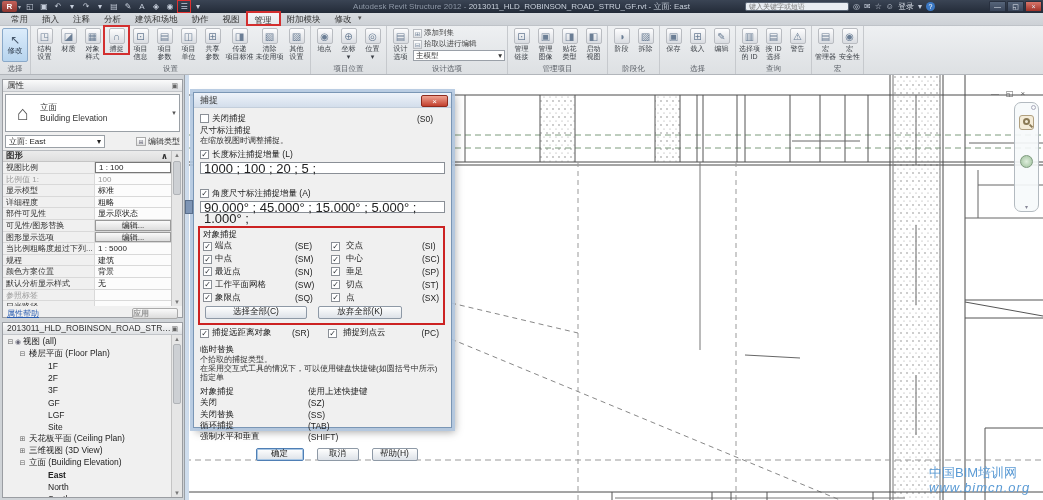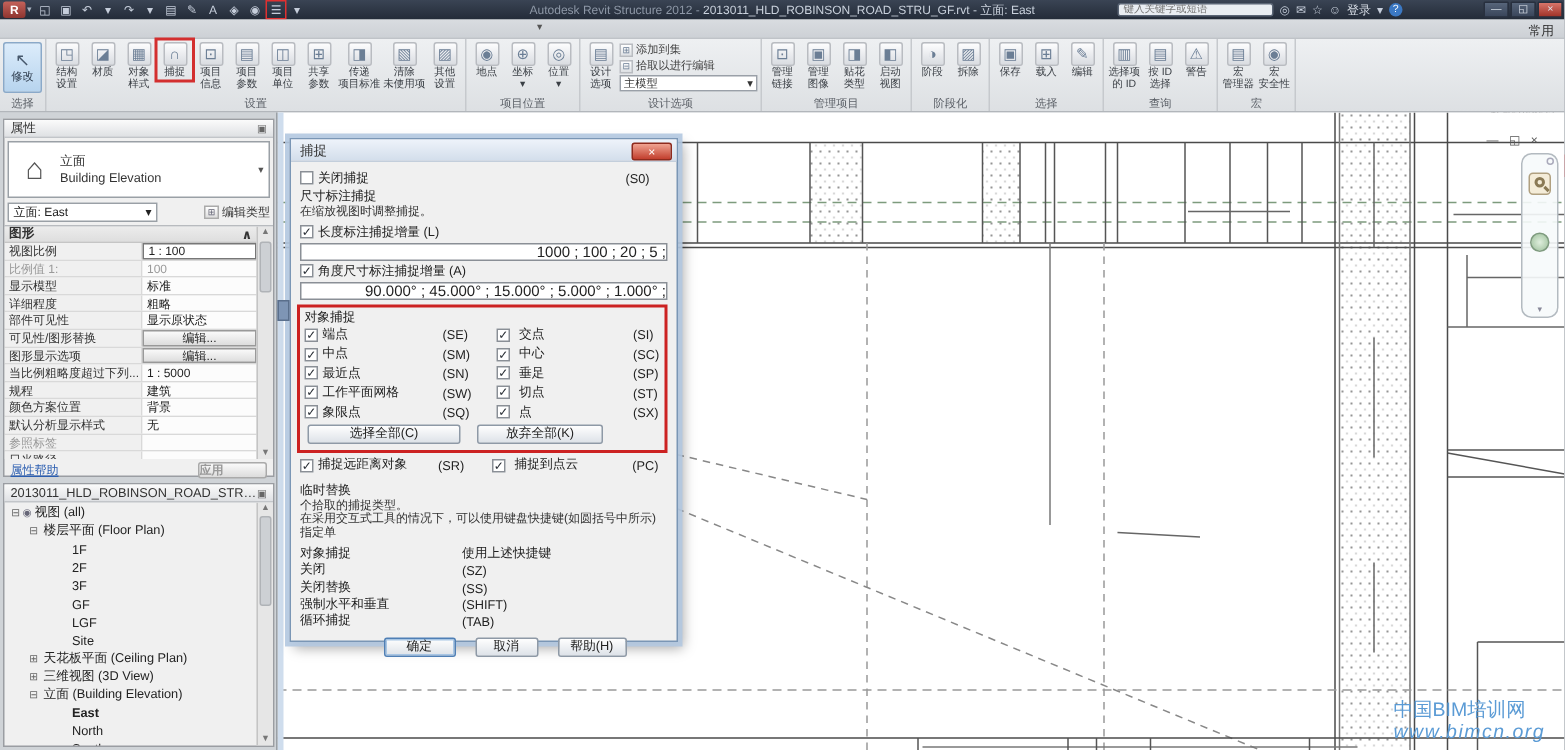--- a/index.html
+++ b/index.html
@@ -19,21 +19,21 @@
   #infocenter{position:absolute;right:108px;top:1px;display:flex;align-items:center;gap:4px;height:11px;}
   #ic-search{width:104px;height:9px;border:1px solid #5a6activ575;border:1px solid #5a6575;border-radius:2px;background:#e9edf2;font-size:7px;color:#667;padding:0 3px;}
   .ic-ic{font-size:8px;color:#c6cedb;}
   #signin{font-size:8px;color:#d5dbe4;}
   #help-circ{width:9px;height:9px;border-radius:50%;background:#3b78c3;color:#fff;font-size:7px;text-align:center;line-height:9px;}
   #winbtns{position:absolute;right:1px;top:1px;display:flex;gap:1px;}
   .wbtn{width:17px;height:11px;background:linear-gradient(#57657a,#39455a);border:1px solid #28303f;color:#dfe5ee;font-size:7px;text-align:center;line-height:10px;border-radius:1px;}
   .wbtn.close{background:linear-gradient(#d8756a,#a03228);}
 
   
-  #tabs{position:absolute;left:0;top:13px;width:1043px;height:13px;background:linear-gradient(#d9dce0,#cdd1d6);display:flex;align-items:flex-end;padding-left:4px;border-bottom:1px solid #bfc3c8;flex-direction:column;}
+  #tabs{position:absolute;left:0;top:13px;width:1043px;height:13px;background:linear-gradient(#d9dce0,#cdd1d6);display:flex;align-items:flex-end;padding-left:4px;border-bottom:1px solid #bfc3c8;}
   .tab{font-size:8.5px;color:#333;padding:1px 7px;height:13px;line-height:12px;}
   .tab.active{background:linear-gradient(#f4f6f8,#e6e9ec);border:1px solid #b8bcc2;border-bottom:none;}
   .tab.redbox{outline:2px solid #d32f2f;outline-offset:-1px;}
   #tabextra{font-size:7px;color:#555;margin-left:6px;padding-bottom:2px;}
 
   
   #ribbon{position:absolute;left:0;top:26px;width:1043px;height:49px;background:linear-gradient(#eef0f2,#dde0e3);border-bottom:1px solid #b2b6bb;display:flex;align-items:stretch;}
   .rgroup{display:flex;flex-direction:column;border-right:1px solid #c6c9cd;padding:1px 2px 0 2px;}
   .rbtns{flex:1;display:flex;align-items:flex-start;gap:1px;}
   .rglabel{height:10px;font-size:7.5px;color:#5a5f66;text-align:center;line-height:10px;white-space:nowrap;}
@@ -108,21 +108,21 @@
   
   #dialog{position:absolute;left:193px;top:92px;width:259px;height:336px;background:#f0f0f0;border:1px solid #7a96b5;box-shadow:0 0 0 3px rgba(178,200,224,0.9),3px 4px 8px rgba(0,0,0,0.35);z-index:10;}
   #dlg-title{height:15px;background:linear-gradient(#eef3fa,#d3deeb);border-bottom:1px solid #c3cedb;font-size:9px;color:#333;display:flex;align-items:center;padding-left:6px;}
   #dlg-close{position:absolute;right:3px;top:2px;width:27px;height:12px;background:linear-gradient(#f0a391,#c23f2e);border:1px solid #8e2a1d;border-radius:2px;color:#fff;font-size:8px;text-align:center;line-height:11px;}
   #dlg-body{padding:4px 6px 0 6px;font-size:8.5px;color:#222;}
   .cbrow{display:flex;align-items:center;height:13px;gap:3px;}
   .cb{width:9px;height:9px;border:1px solid #8a8f96;background:#fff;font-size:8px;line-height:8px;text-align:center;color:#2a2f36;flex:0 0 auto;}
   .codeR{margin-left:auto;padding-right:12px;}
   .dimhead{height:11px;line-height:11px;}
   .dimdesc{font-size:8px;line-height:9px;color:#333;}
-  .field{height:12px;border:1px solid #8a8f96;background:#fff;font-size:10px;line-height:11px;padding-left:3px;margin:1px 0 0 0;color:#222;text-align:right;}
+  .field{height:12px;border:1px solid #8a8f96;background:#fff;font-size:13px;line-height:11px;padding-left:3px;margin:1px 0 13px 0;color:#222;}
   .redsec{border:2px solid #cc2222;margin:3px 0 2px -2px;padding:1px 3px 3px 3px;}
   .sechead{height:11px;line-height:11px;}
   .srow{display:grid;grid-template-columns:12px 80px 36px 15px 76px 1fr;align-items:center;height:12.8px;}
   .srow .cb{margin-right:0;}
   .srow .rc{text-align:right;padding-right:6px;}
   .secbtns{display:flex;gap:11px;margin:2px 0 1px 2px;}
   .dbtn{height:13px;border:1px solid #8e99a6;border-radius:2px;background:linear-gradient(#fefefe,#dde2e8);font-size:8.5px;color:#222;display:flex;align-items:center;justify-content:center;}
   #btn-selall{width:102px;}
   #btn-chknone{width:84px;}
   .ovhead{height:12px;line-height:12px;margin-top:3px;}
@@ -795,26 +795,26 @@
           </div>
           <div class="orow">
             <span>关闭</span>
             <span>(SZ)</span>
           </div>
           <div class="orow">
             <span>关闭替换</span>
             <span>(SS)</span>
           </div>
           <div class="orow">
+            <span>循环捕捉</span>
+            <span>(TAB)</span>
+          </div>
+          <div class="orow">
             <span>强制水平和垂直</span>
             <span>(SHIFT)</span>
-          </div>
-          <div class="orow">
-            <span>循环捕捉</span>
-            <span>(TAB)</span>
           </div>
         </div>
       <div id="dlg-buttons">
         <div class="dbtn" id="btn-ok">确定</div>
         <div class="dbtn" id="btn-cancel">取消</div>
         <div class="dbtn" id="btn-help">帮助(H)</div>
       </div>
     </div>
   </div>
 

